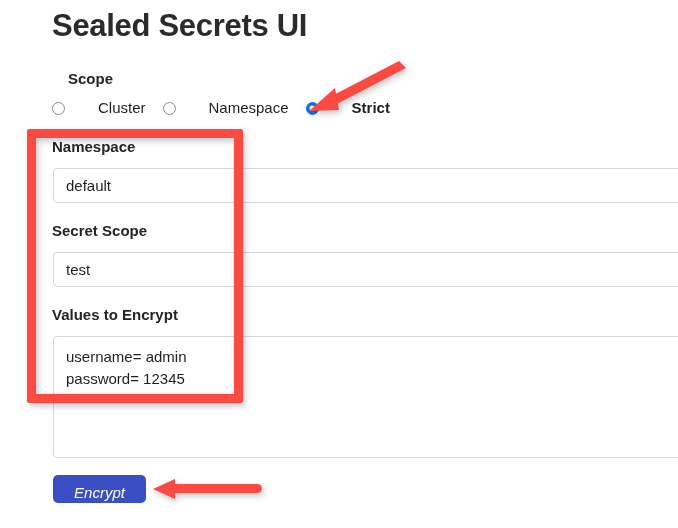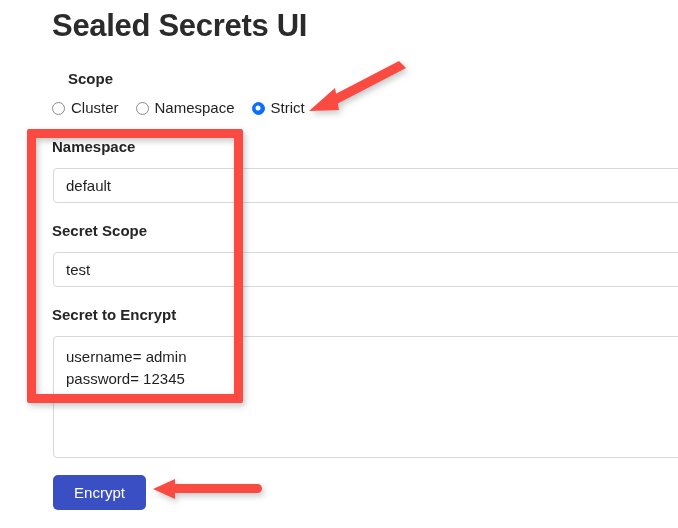--- a/index.html
+++ b/index.html
@@ -56,22 +56,23 @@
     align-items: center;
     gap: 0;
     font-size: 15px;
     color: #1f1f1f;
   }
   .radio-item {
     display: inline-flex;
     align-items: center;
     margin-right: 17px;
     cursor: pointer;
-  }
-  .radio-item:last-child { margin-right: 17px; }
+    gap: 27px;
+  }
+  .radio-item:last-child { margin-right: 17px; font-weight: bold; }
   .radio-dot {
     width: 13px;
     height: 13px;
     border-radius: 50%;
     border: 1px solid #8b8b8b;
     background: #ffffff;
     box-sizing: border-box;
     margin-right: 6px;
     flex: none;
     position: relative;
@@ -138,31 +139,32 @@
     outline: none;
     overflow: hidden;
     white-space: pre;
   }
 
   .encrypt-button {
     position: absolute;
     left: 1px;
     top: 475px;
     width: 93px;
-    height: 35px;
+    height: 28px;
     background: #3b4fc4;
     border: none;
     border-radius: 5px;
     color: #ffffff;
     font-family: "Liberation Sans", sans-serif;
     font-size: 15px;
     line-height: 36px;
     text-align: center;
     cursor: pointer;
     padding: 0;
+    font-style: italic;
   }
 
   
   .annot-layer {
     position: absolute;
     left: 0; top: 0;
     width: 678px; height: 528px;
     pointer-events: none;
   }
   .annot-rect {
@@ -221,21 +223,21 @@
         <span class="radio-text">Strict</span>
       </label>
     </div>
 
     <div class="field-label lbl-namespace">Namespace</div>
     <input class="text-input inp-namespace" type="text" value="default" style="">
 
     <div class="field-label lbl-secretname">Secret Scope</div>
     <input class="text-input inp-secretname" type="text" value="test" style="">
 
-    <div class="field-label lbl-values">Secret to Encrypt</div>
+    <div class="field-label lbl-values">Values to Encrypt</div>
     <textarea class="textarea-values" style="">username= admin
 password= 12345</textarea>
 
     <button class="encrypt-button">Encrypt</button>
 
   </div>
 
   <div class="annot-layer">
 
     <div class="annot-rect"></div>

